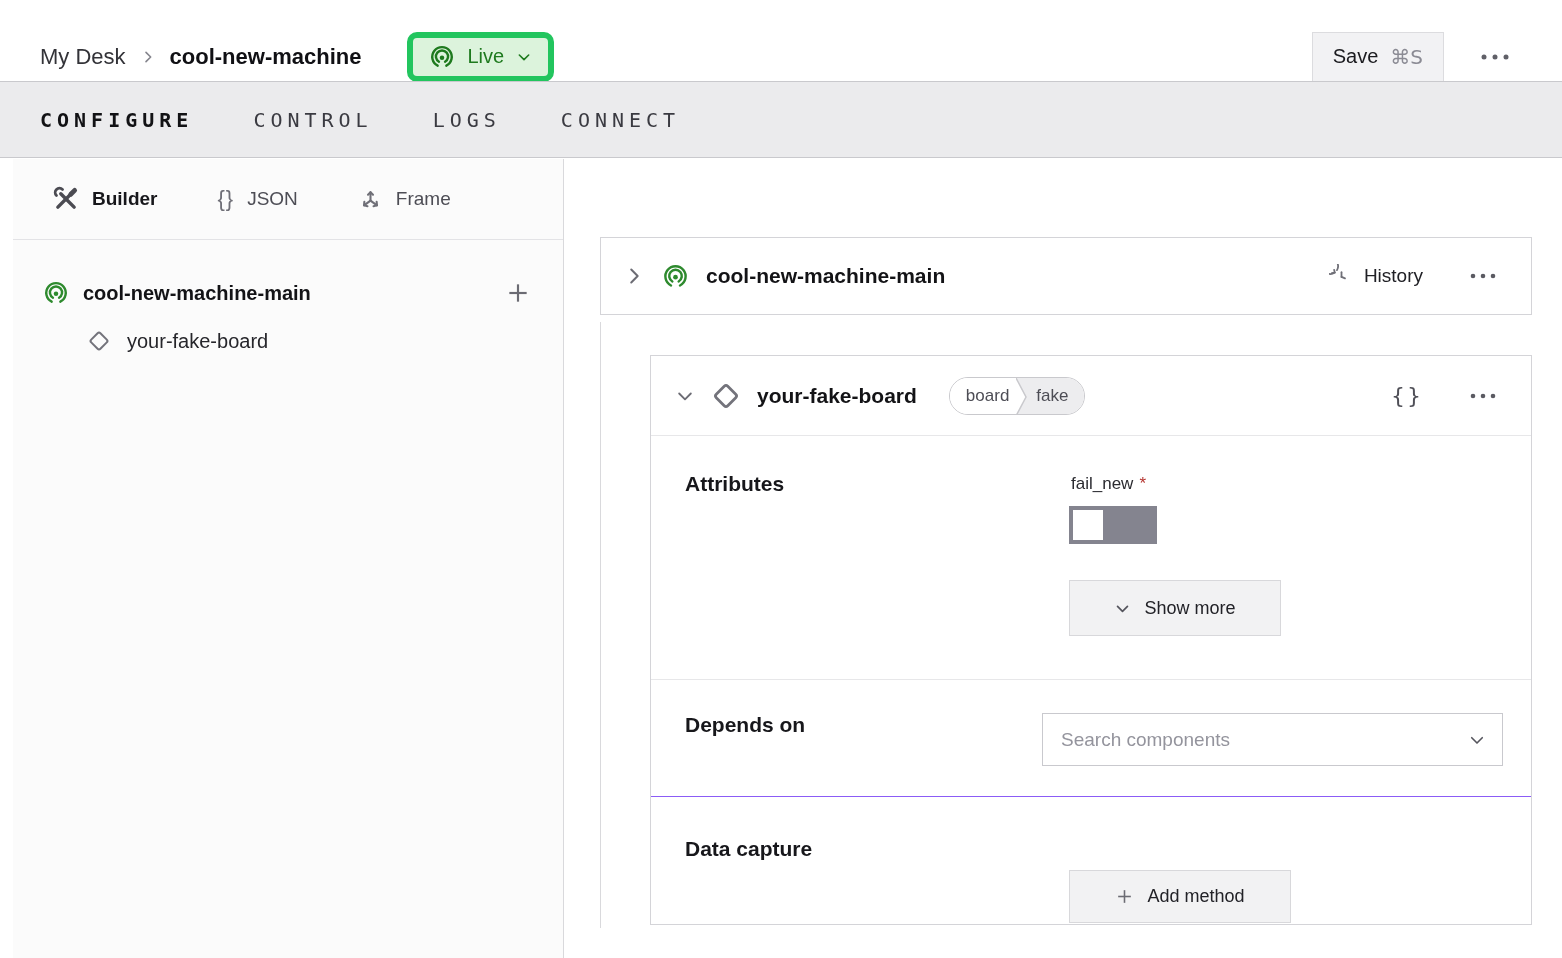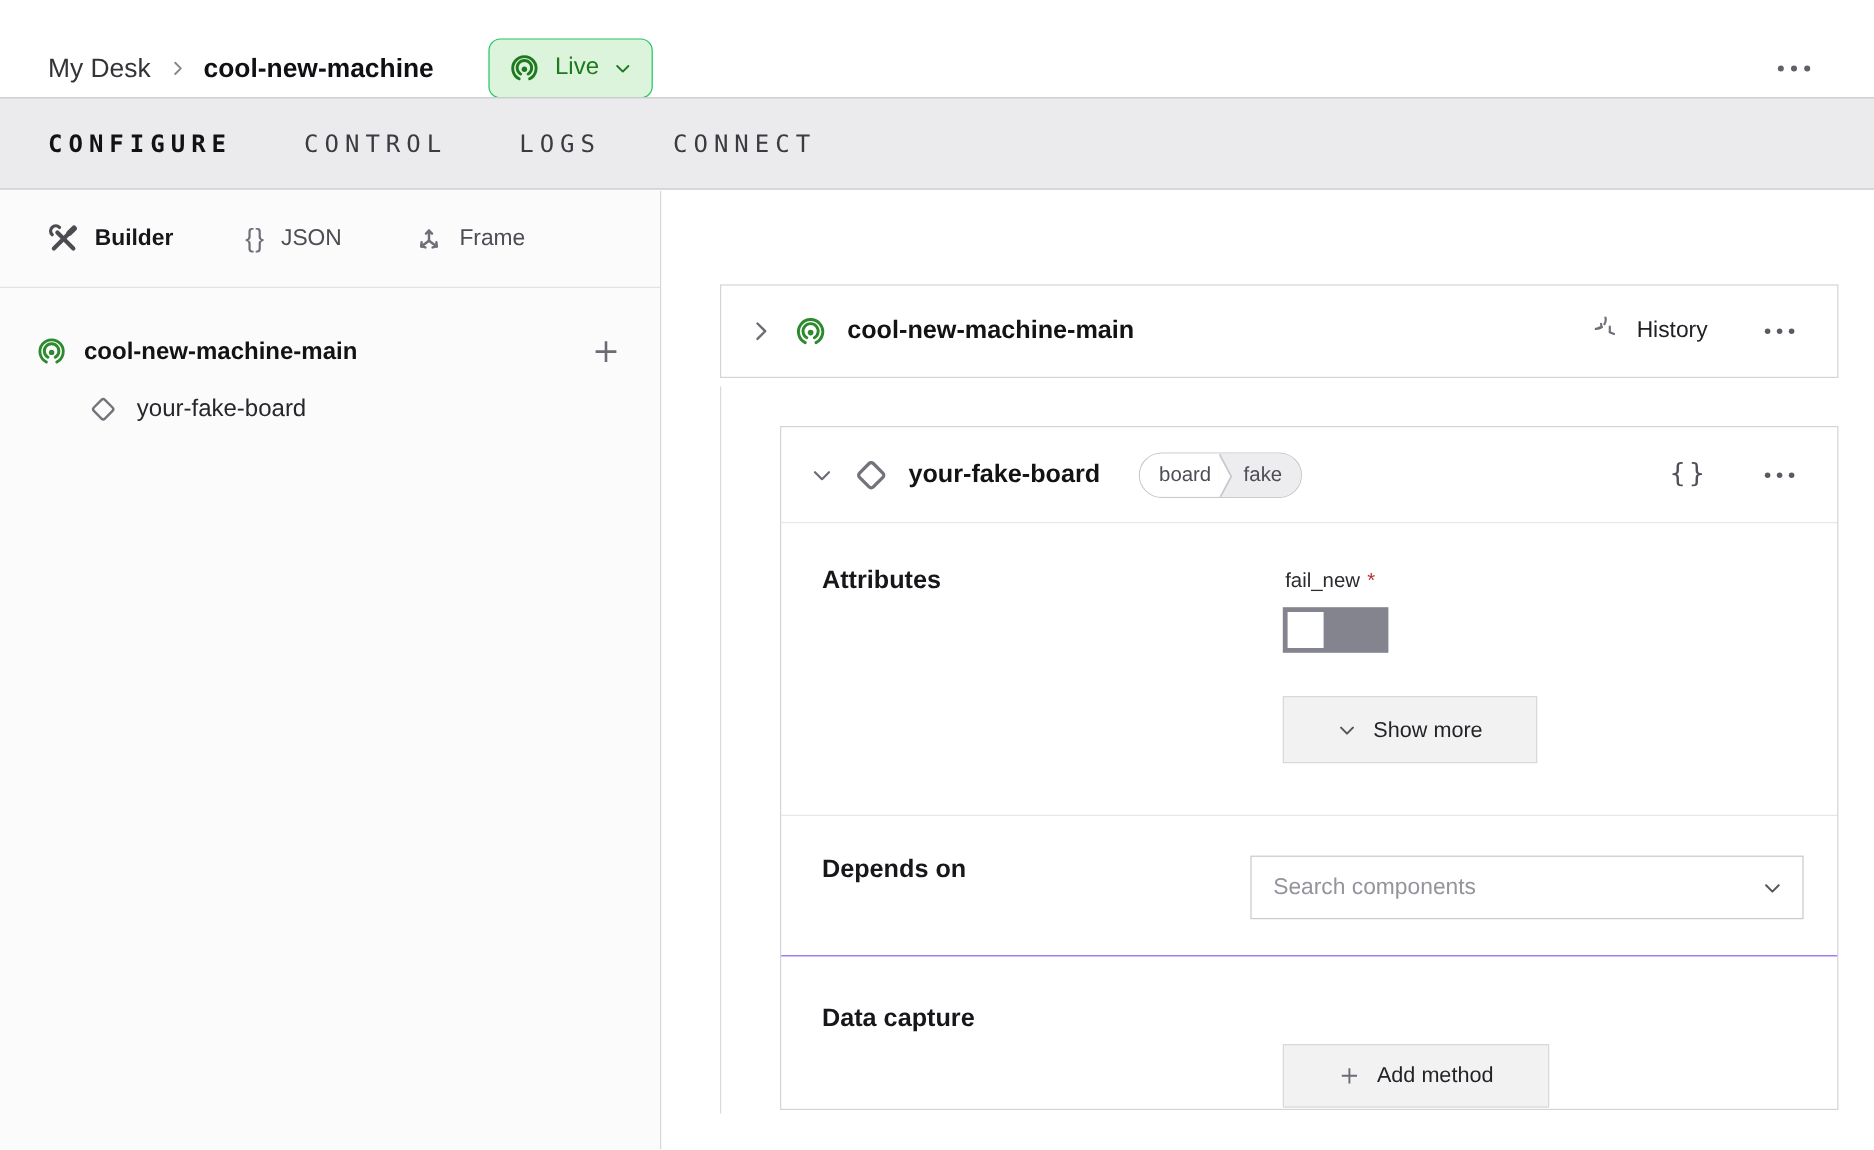--- a/index.html
+++ b/index.html
@@ -13,21 +13,21 @@
   
   .header {
     position:absolute; top:16px; left:0; width:1562px; height:81px;
     background:#fff; display:flex; align-items:center; padding:0 44px 0 40px;
   }
   .breadcrumb { display:flex; align-items:center; gap:14px; font-size:22px; }
   .crumb-parent { color:#333338; }
   .crumb-current { color:#101014; font-weight:700; }
   .live-badge {
     margin-left:46px; height:50px; padding:0 16px 0 16px; border-radius:10px;
-    background:#dcf3dc; border:1px solid #22c55e; color:#1e7a1e;
+    background:#dcf3dc; border:6px solid #22c55e; color:#1e7a1e;
     display:flex; align-items:center; gap:12px; font-size:20px; cursor:pointer;
   }
   .spacer { flex:1; }
   .save-btn {
     height:50px; padding:0 20px; background:#f2f2f4; border:1px solid #dcdcdf;
     display:flex; align-items:center; gap:12px; font-size:20px; cursor:pointer;
     font-family:"Liberation Sans", sans-serif;
   }
   .save-label { color:#1b1b1f; }
   .save-shortcut { color:#8b8b94; font-family:"DejaVu Sans", sans-serif; }
@@ -40,21 +40,21 @@
     background:#ebebed; border-top:1px solid #c9c9cd; border-bottom:1px solid #c9c9cd;
     display:flex; align-items:center; gap:60px; padding-left:40px;
     font-family:"DejaVu Sans Mono", monospace; font-size:20px; letter-spacing:5px;
     color:#3a3a41;
   }
   .tab { cursor:pointer; }
   .tab.active { font-weight:700; color:#121215; }
 
   
   .sidebar {
-    position:absolute; top:159px; left:0; width:551px; height:799px;
+    position:absolute; top:159px; left:13px; width:551px; height:799px;
     background:#fbfbfb; border-right:1px solid #d9d9dc;
   }
   .viewtabs {
     height:81px; border-bottom:1px solid #e3e3e6;
     display:flex; align-items:center; gap:60px; padding-left:40px;
   }
   .viewtab { display:flex; align-items:center; gap:13px; font-size:19px; color:#4d4d55; cursor:pointer; }
   .viewtab.active { font-weight:700; color:#17171b; }
   .json-braces { font-size:22px; color:#6f6f77; letter-spacing:1px; }
   .tree { padding-top:28px; }
@@ -150,20 +150,24 @@
     <span>Live</span>
     <span>
       <svg width="16" height="16" viewBox="0 0 24 24">
           <polyline points="5,9 12,16 19,9" fill="none" stroke="#1e7a1e" stroke-width="2.4" stroke-linecap="round" stroke-linejoin="round"></polyline>
         </svg>
     </span>
   </div>
 
   <div class="spacer"></div>
 
+  <button class="save-btn">
+    <span class="save-label">Save</span>
+    <span class="save-shortcut">⌘S</span>
+  </button>
 
   <button class="dots-btn">
     <svg width="30" height="8" viewBox="0 0 30 8">
         <circle cx="4" cy="4" r="2.5" fill="#606068"></circle>
         <circle cx="15" cy="4" r="2.5" fill="#606068"></circle>
         <circle cx="26" cy="4" r="2.5" fill="#606068"></circle>
       </svg>
   </button>
 </div>
 

